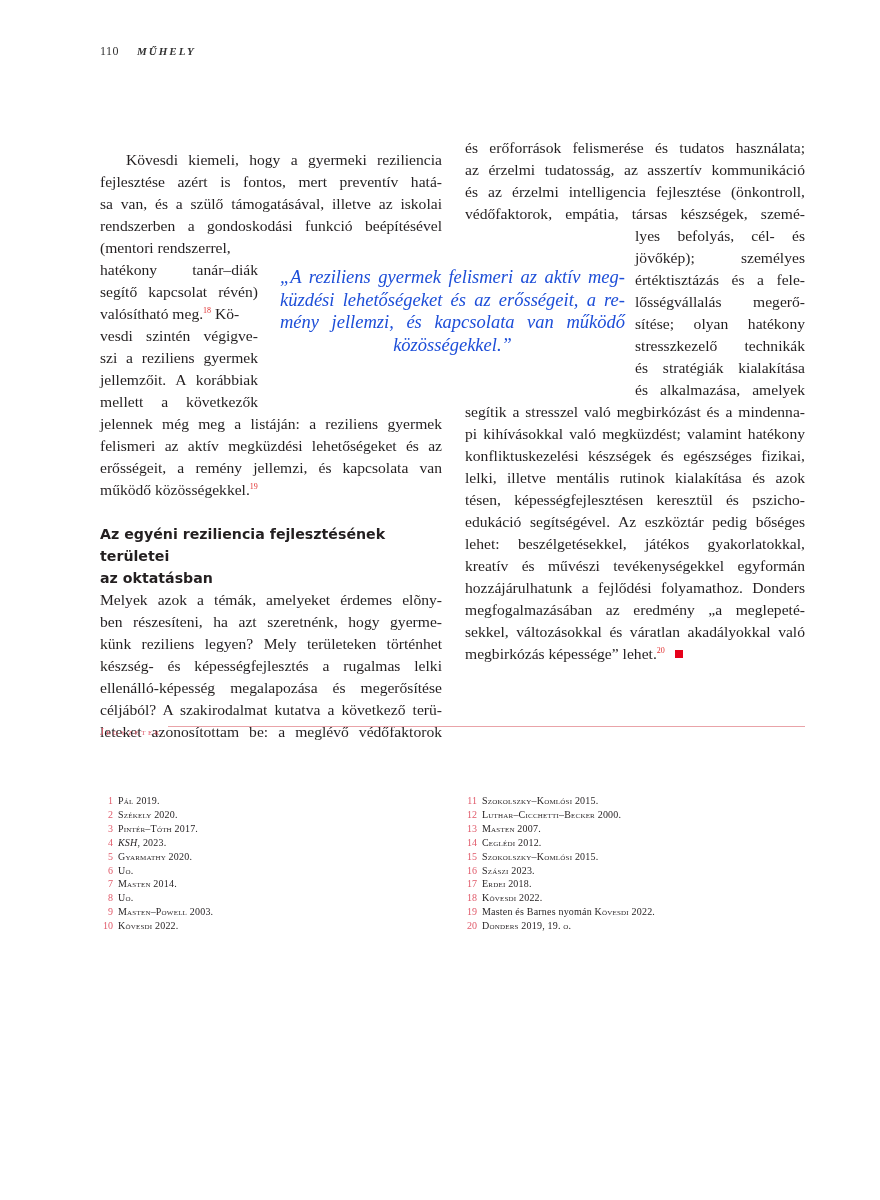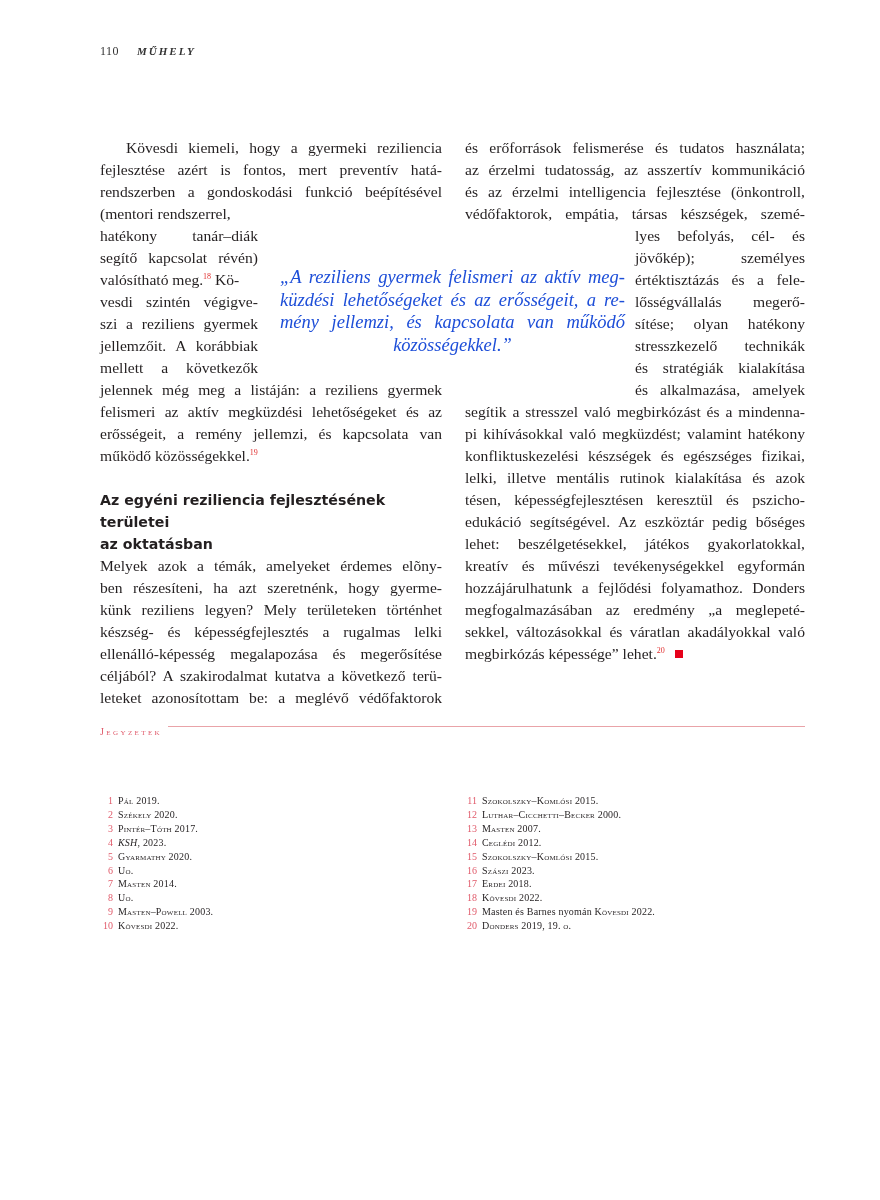--- a/index.html
+++ b/index.html
@@ -6,21 +6,21 @@
   body { width: 880px; height: 1200px; position: relative; overflow: hidden;
          font-family: "DejaVu Serif", "Liberation Serif", serif; color: #231f20; }
   .running-head { position: absolute; left: 100px; top: 44px; font-size: 11px; letter-spacing: 0.5px; color: #333; }
   .running-head .pg { margin-right: 14px; font-family: "Liberation Serif", serif; font-size: 12px; }
   .running-head .sec { font-style: italic; letter-spacing: 2px; font-weight: bold; font-family: "Liberation Serif", serif; }
   .body-text { font-family: "Liberation Serif", serif; font-size: 15.6px; line-height: 22px; }
   .col-left { position: absolute; left: 100px; top: 137px; width: 342px; }
   .col-right { position: absolute; left: 465px; top: 137px; width: 340px; }
   .line { display: block; white-space: nowrap; text-align: justify; text-align-last: justify; height: 22px; }
   .line.last { text-align-last: left; }
-  .line.indent { text-indent: 26px; }
+  .line.indent { text-indent: 26px; margin-top: 12px; }
   .narrow-left .line { width: 158px; }
   .narrow-right { margin-left: 170px; }
   .narrow-right .line { width: 170px; }
   sup.fn { color: #e03030; font-size: 8px; vertical-align: 6px; line-height: 0; }
   .pullquote { position: absolute; left: 280px; top: 266px; width: 345px; text-align: center;
                font-family: "Liberation Serif", serif; font-style: italic; font-size: 18.5px; line-height: 22.5px; color: #1d4ed8; }
   .pullquote .pq-line { display: block; white-space: nowrap; text-align: justify; text-align-last: justify; }
   .pullquote .pq-line.last { text-align-last: center; }
   .subhead { font-family: "DejaVu Sans", sans-serif; font-weight: bold; font-size: 14.2px; line-height: 22px; display: block; }
   .endmark { display: inline-block; width: 8px; height: 8px; background: #e6001a; margin-left: 10px; vertical-align: 1px; }
@@ -40,20 +40,21 @@
 <body>
 
 <div class="running-head">
   <span class="pg">110</span>
   <span class="sec">MŰHELY</span>
 </div>
 
 <div class="col-left body-text">
   <span class="line indent">Kövesdi kiemeli, hogy a gyermeki reziliencia</span>
   <span class="line">fejlesztése azért is fontos, mert preventív hatá-</span>
+  <span class="line">sa van, és a szülő támogatásával, illetve az iskolai</span>
   <span class="line">rendszerben a gondoskodási funkció beépítésével</span>
   <div class="narrow-left">
     <span class="line" style="text-align-last:left">(mentori rendszerrel,</span>
     <span class="line">hatékony tanár–diák</span>
     <span class="line">segítő kapcsolat révén)</span>
     <span class="line" style="text-align-last:left"><span>valósítható meg.</span><sup class="fn">18</sup><span> Kö-</span></span>
     <span class="line">vesdi szintén végigve-</span>
     <span class="line">szi a reziliens gyermek</span>
     <span class="line">jellemzőit. A korábbiak</span>
     <span class="line">mellett a következők</span>

